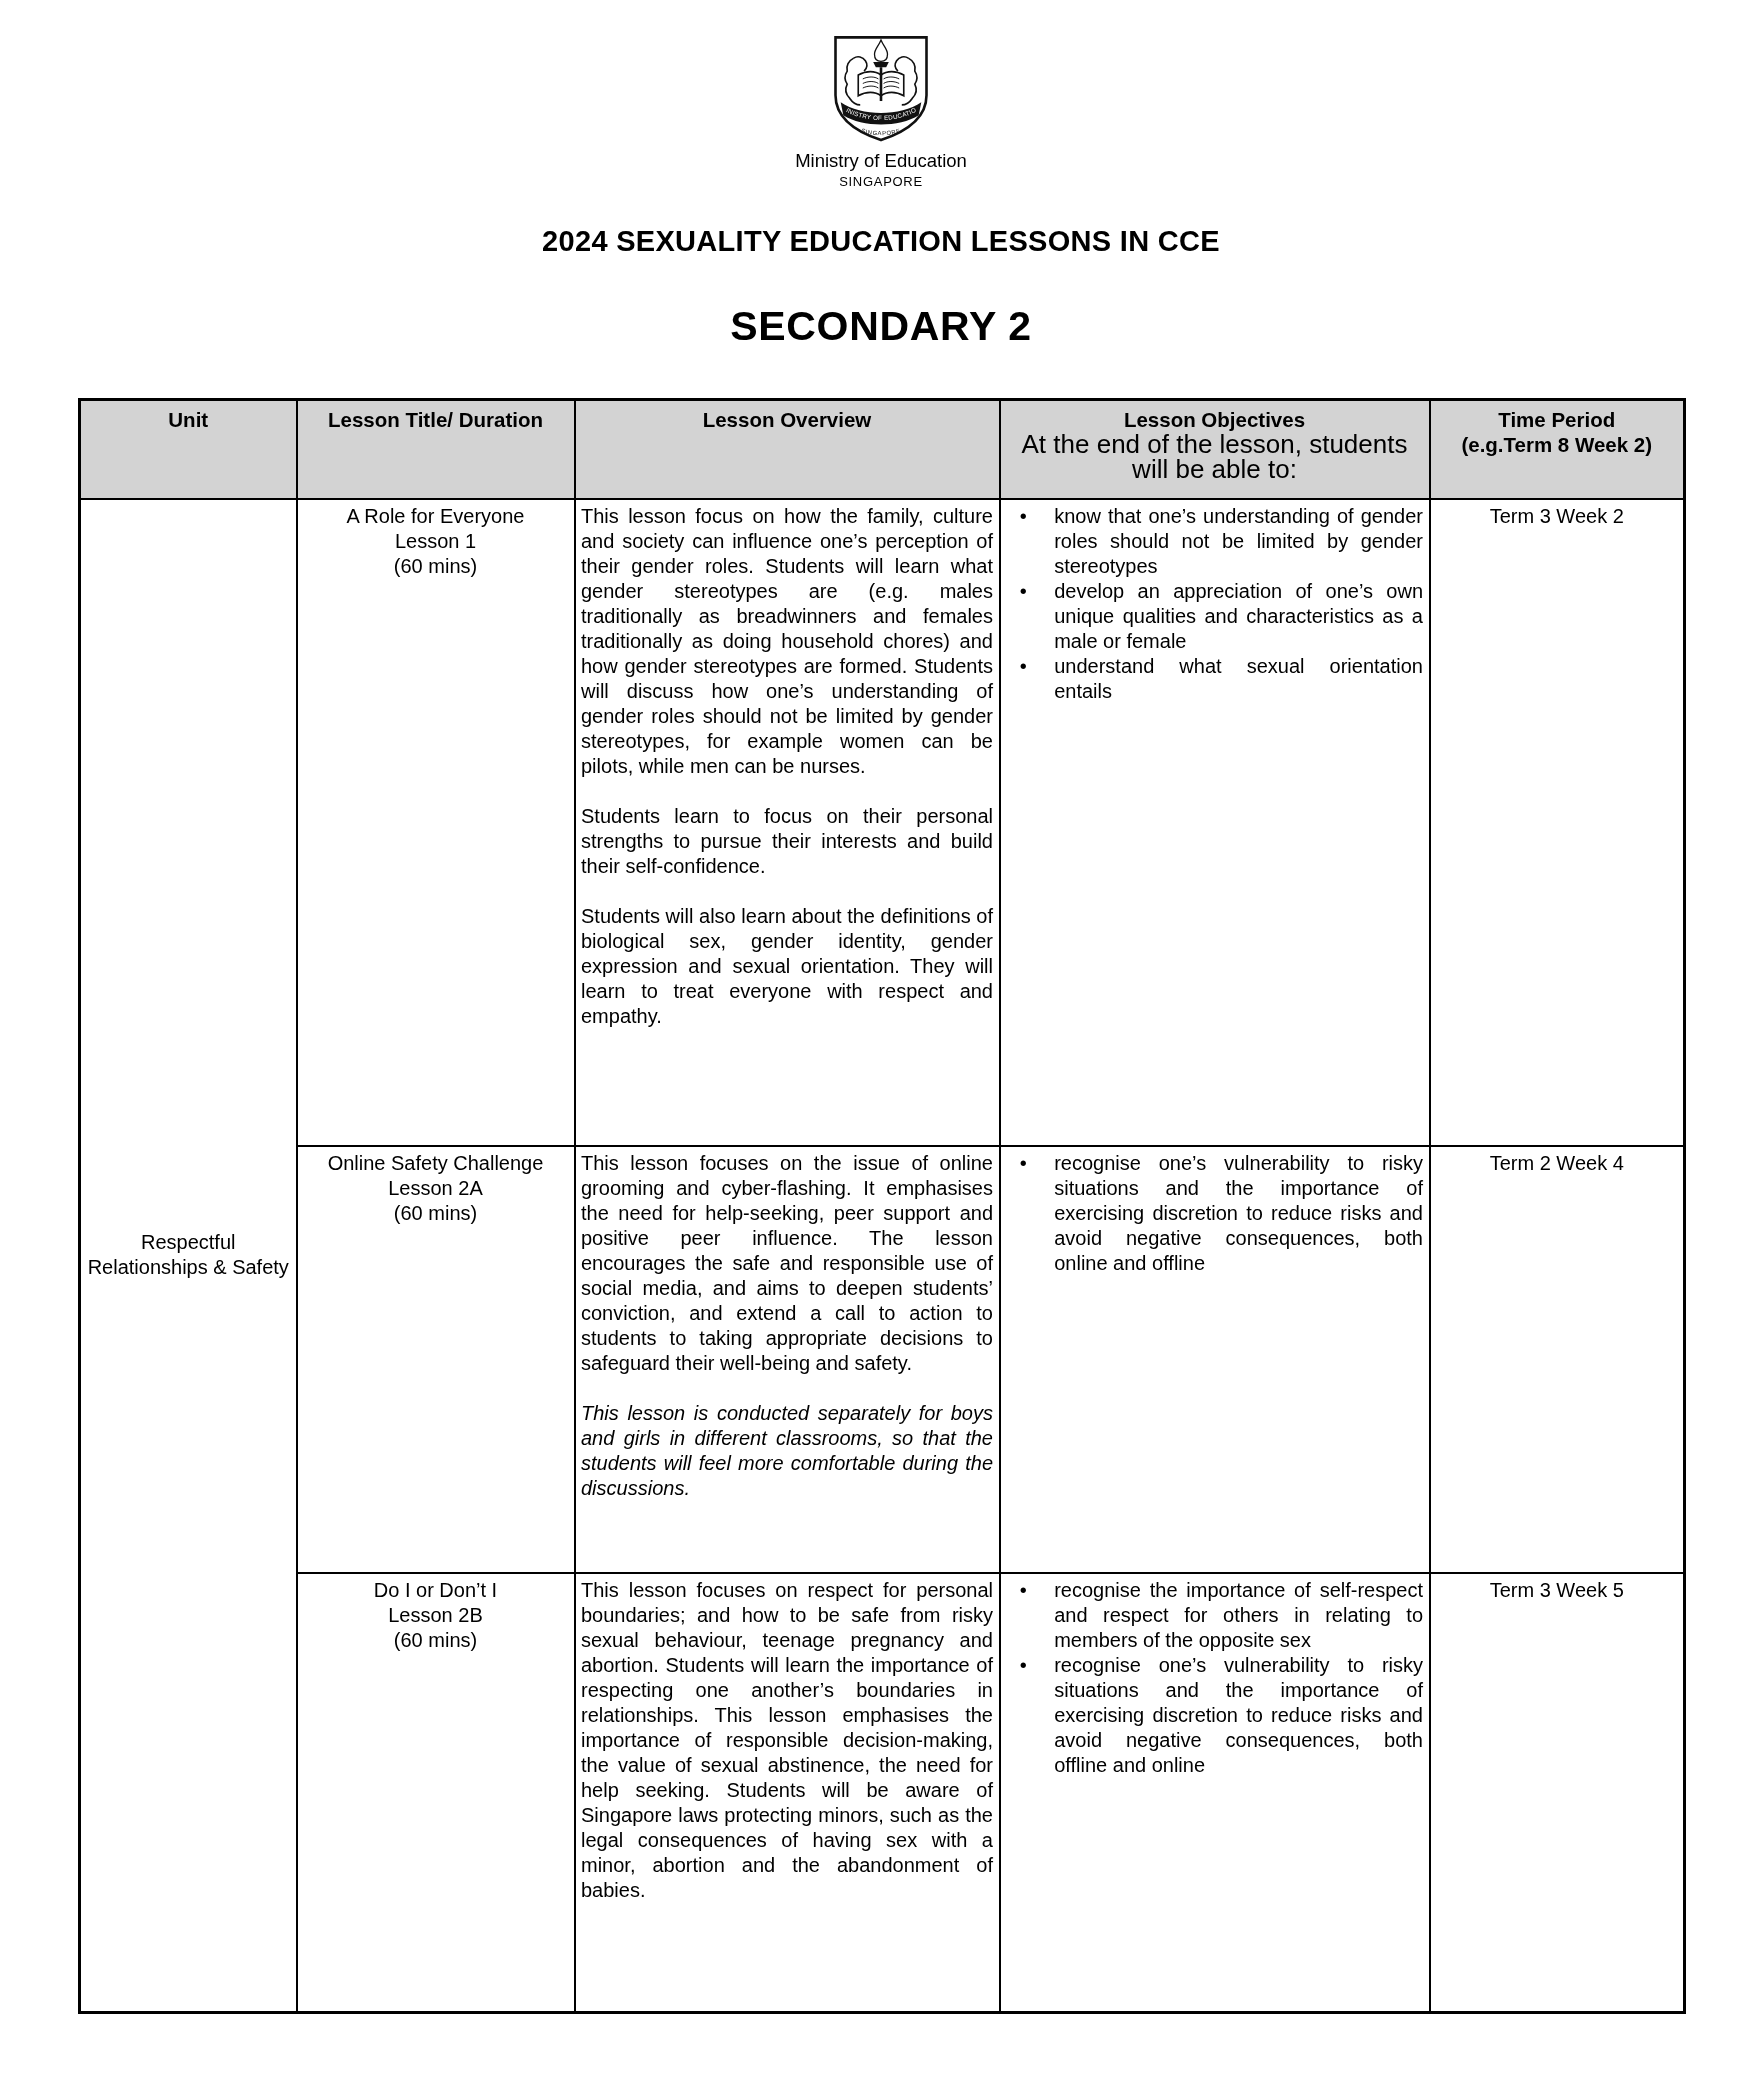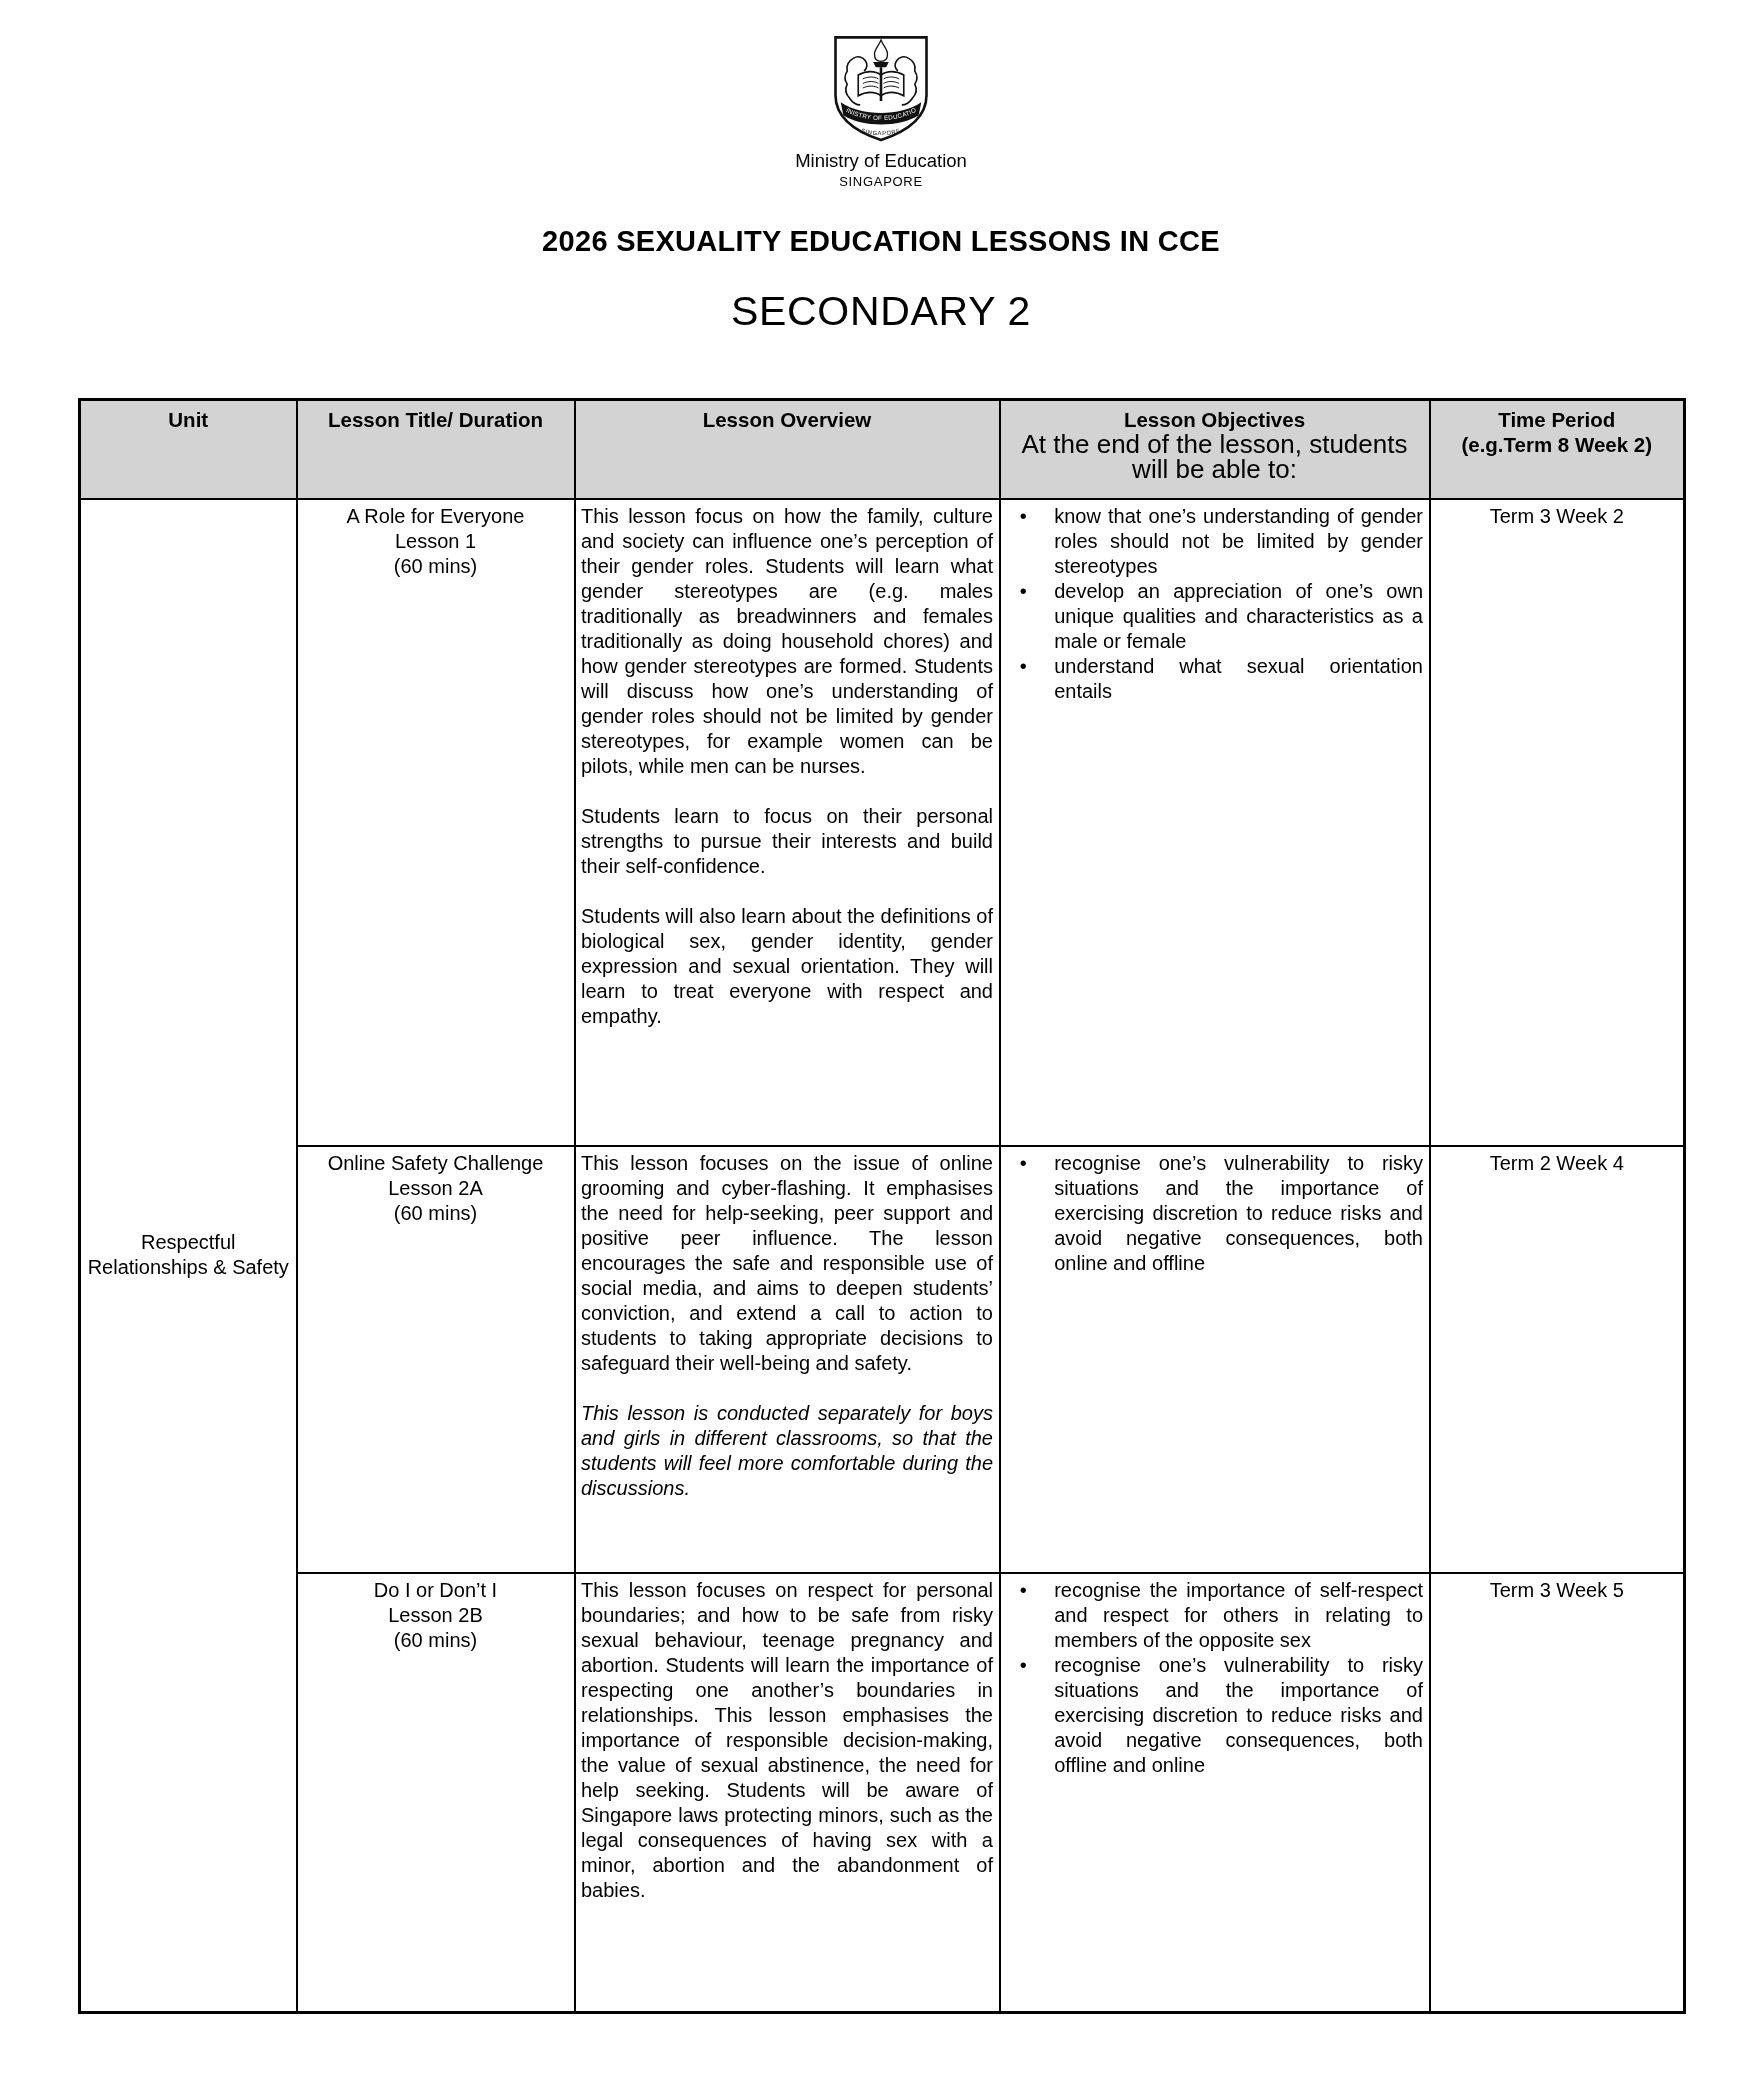--- a/index.html
+++ b/index.html
@@ -6,21 +6,21 @@
   html, body { background: #ffffff; }
   body {
     width: 1762px; height: 2087px; position: relative;
     font-family: "Liberation Sans", sans-serif; color: #000;
   }
   .doc-header { position: absolute; top: 0; left: 0; width: 100%; text-align: center; }
   .crest { display: block; margin: 31.5px auto 0; width: 104px; height: 114px; }
   .org-name  { font-size: 18.5px; margin-top: 4.1px; }
   .org-country { font-size: 13px; letter-spacing: 0.7px; margin-top: 2.1px; }
   .doc-title { font-size: 29px; font-weight: bold; margin-top: 36px; letter-spacing: 0.3px; }
-  .doc-subtitle { font-size: 41px; font-weight: normal; margin-top: 30px; letter-spacing: 0.7px; }
+  .doc-subtitle { font-size: 41px; font-weight: bold; margin-top: 45px; letter-spacing: 0.7px; }
 
   table.lessons {
     position: absolute; left: 78px; top: 398px; width: 1605px;
     border-collapse: collapse; table-layout: fixed;
     border: 3.4px solid #000;
   }
   .lessons th, .lessons td { border: 2.1px solid #000; }
   .lessons thead tr { height: 99px; }
   .lessons th {
     background: #d3d3d3; vertical-align: top; text-align: center;
@@ -69,21 +69,21 @@
       <textPath href="#bannerTextPath" startOffset="50%" text-anchor="middle">MINISTRY OF EDUCATION</textPath>
     </text>
     <path id="countryTextPath" d="M42 151 C62 161 98 161 118 151" fill="none"></path>
     <text font-size="9" fill="#111" letter-spacing="1">
       <textPath href="#countryTextPath" startOffset="50%" text-anchor="middle">SINGAPORE</textPath>
     </text>
   </svg>
 
   <div class="org-name">Ministry of Education</div>
   <div class="org-country">SINGAPORE</div>
-  <h1 class="doc-title">2026 SEXUALITY EDUCATION LESSONS IN CCE</h1>
+  <h1 class="doc-title">2024 SEXUALITY EDUCATION LESSONS IN CCE</h1>
   <h2 class="doc-subtitle">SECONDARY 2</h2>
 </div>
 
 <table class="lessons">
   <colgroup>
     <col style="width:217px">
       <col style="width:278px">
       <col style="width:425px">
       <col style="width:430px">
       <col style="width:255px">

